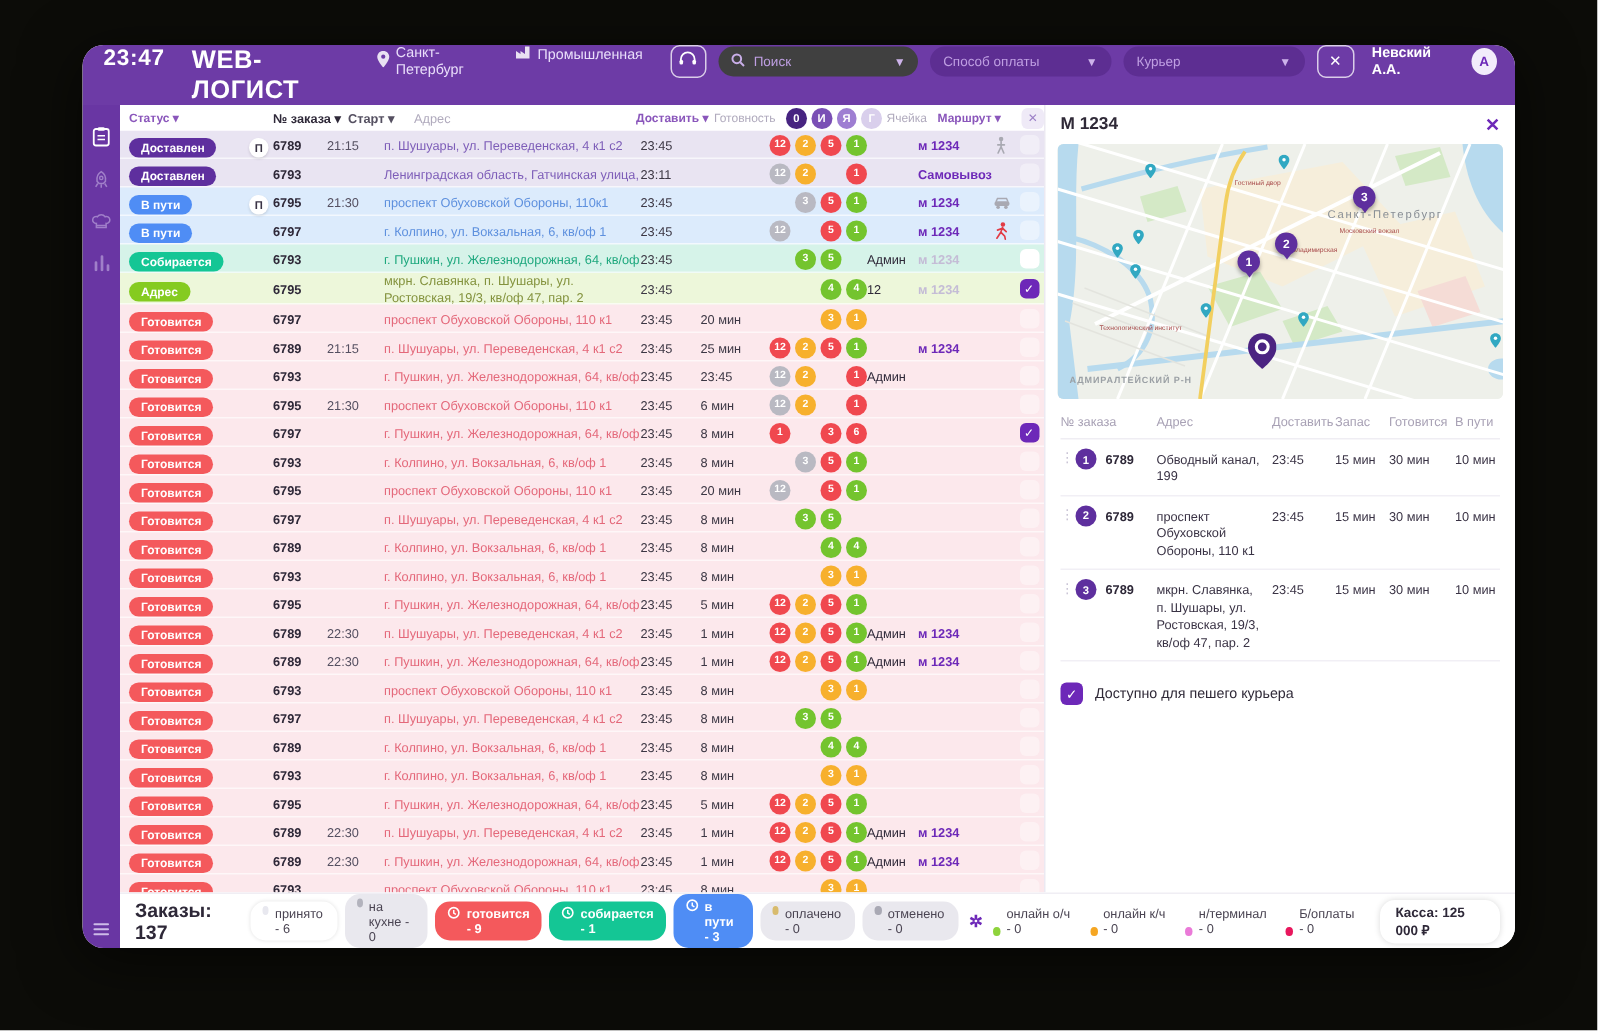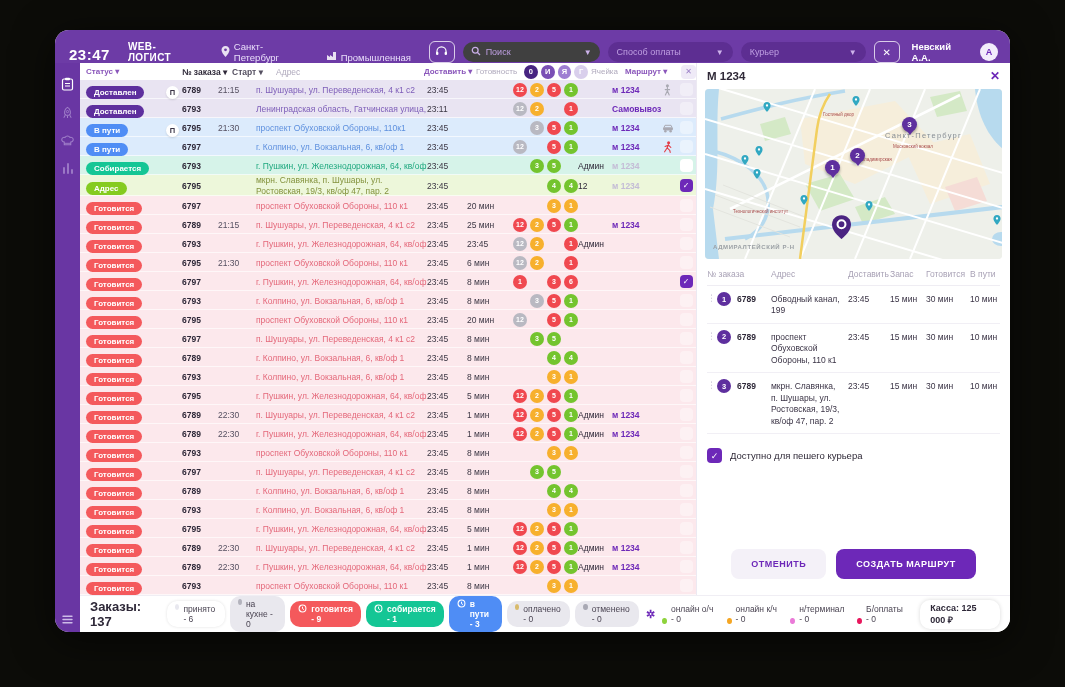--- a/index.html
+++ b/index.html
@@ -1,23 +1,23 @@
 <!DOCTYPE html>
 <html><head>
 <meta charset="utf-8">
 <style>
   html,body{margin:0;padding:0}
   .stage{position:relative;width:1065px;height:687px;background:#0c0c08;overflow:hidden;
          font-family:"Liberation Sans",sans-serif;-webkit-font-smoothing:antialiased}
   .window{position:absolute;left:55px;top:30px;width:955px;height:602px;border-radius:14px;
           background:#fff;overflow:hidden;display:flex;flex-direction:column;box-shadow:0 8px 40px rgba(0,0,0,.6)}
   
-  .topbar{flex:0 0 33px;background:#6d3ba6;display:flex;align-items:flex-end;color:#fff;padding:0 12px 0 14px}
+  .topbar{flex:0 0 33px;background:#6d3ba6;display:flex;align-items:flex-start;color:#fff;padding:0 12px 0 14px}
   .tb-time{font-size:15px;font-weight:bold;letter-spacing:.5px;margin-right:18px}
-  .tb-title{font-size:10px;font-weight:bold;letter-spacing:.4px;margin-right:22px}
+  .tb-title{font-size:17px;font-weight:bold;letter-spacing:.4px;margin-right:22px}
   .tb-loc{display:flex;align-items:center;gap:4px;font-size:9.5px;color:#e9defa;margin-right:18px;cursor:pointer}
   .tb-right{margin-left:auto;display:flex;align-items:center;gap:8px}
   .tb-sq{width:24px;height:20px;border:1.5px solid rgba(255,255,255,.75);border-radius:6px;background:transparent;
          display:flex;align-items:center;justify-content:center;color:#fff;cursor:pointer;font-size:10px}
   .tb-search{width:122px;height:20px;background:#404040;border-radius:10px;display:flex;align-items:center;
              padding:0 8px;gap:5px;font-size:9px;color:#bf9fe2;cursor:text}
   .tb-search .chev{margin-left:auto}
   .tb-select{width:108px;height:20px;background:#5d2e92;border-radius:10px;display:flex;align-items:center;
              justify-content:space-between;padding:0 9px;font-size:9px;color:#bf9fe2;cursor:pointer}
   .chev{font-size:8px;color:#cdb3ea}
@@ -942,24 +942,20 @@
                     <span class="p-tr">10 мин</span>
                   </div>
                 </div>
             </div>
 
             <label class="p-check">
               <span class="cbx">✓</span>
               <span>Доступно для пешего курьера</span>
             </label>
 
-            <div class="p-actions">
-              <button class="btn btn-cancel">ОТМЕНИТЬ</button>
-              <button class="btn btn-create">СОЗДАТЬ МАРШРУТ</button>
-            </div>
           </div>
         </div>
 
         <div class="footer">
           <span class="f-orders">Заказы: 137</span>
           <div class="f-pills">
               <span class="fpill white">
                 <span class="fdot" style="background:#e8e8ef"></span>
                 <span>принято - 6</span>
               </span>

